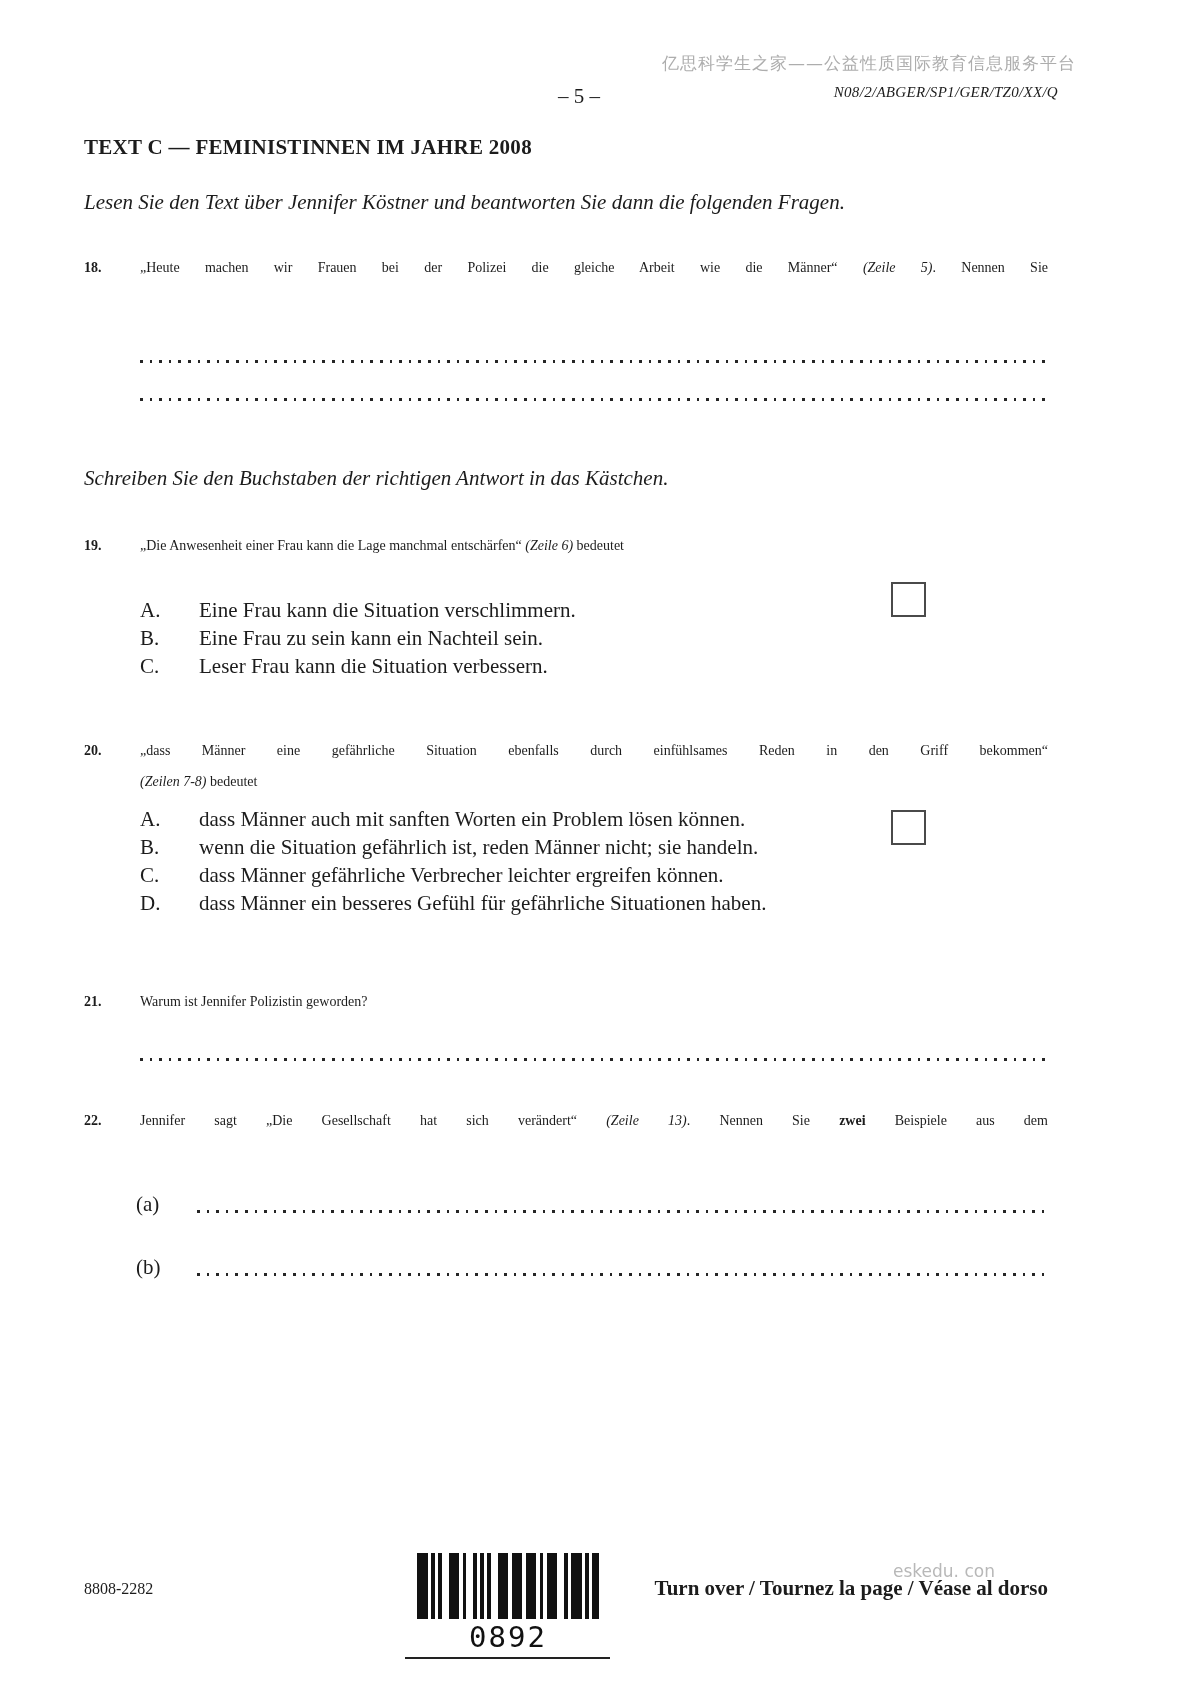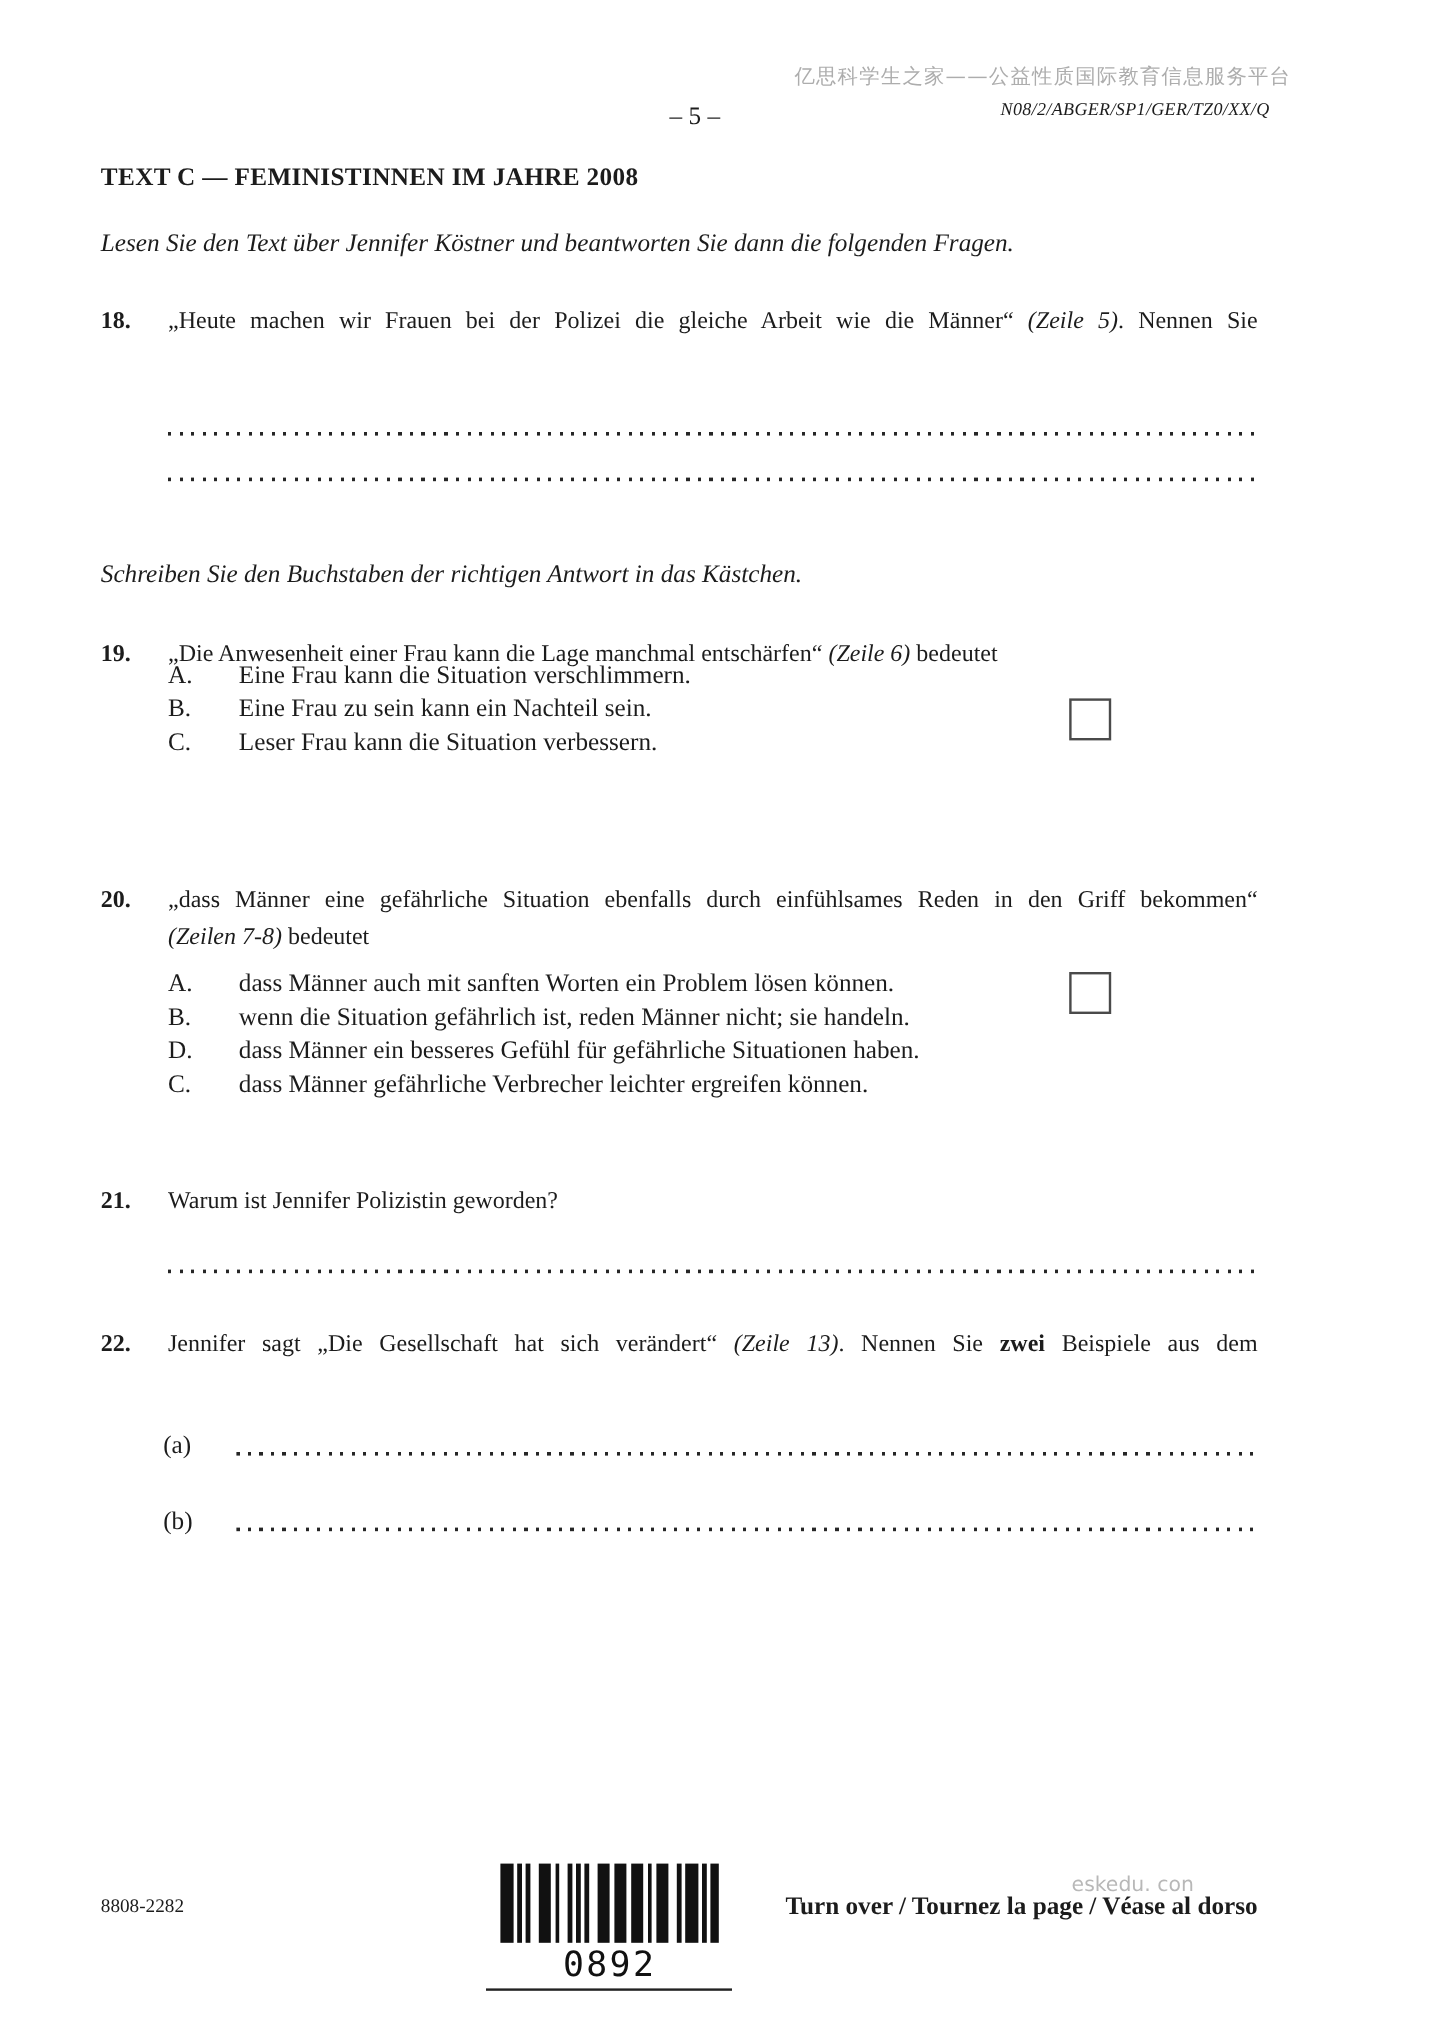--- a/index.html
+++ b/index.html
@@ -16,21 +16,21 @@
   
   .cn-watermark{left:662px;top:52px;font-size:17px;color:#adadad;letter-spacing:1px;font-family:"DejaVu Sans",sans-serif;}
   .page-number{left:558px;top:84px;font-size:21px;}
   .paper-code{right:133px;top:84px;font-size:15px;letter-spacing:0.3px;font-style:italic;}
   
   .section-title{left:84px;top:135px;font-size:21px;font-weight:bold;letter-spacing:0.3px;}
   .italic{font-style:italic;}
   .intro{left:84px;top:190px;font-size:21px;font-style:italic;}
   .mc-instruction{left:84px;top:466px;font-size:21px;font-style:italic;}
   
-  .qblock{left:84px;width:964px;font-size:20px;line-height:31px;}
+  .qblock{left:84px;width:964px;font-size:14px;line-height:31px;}
   .qnum{position:absolute;left:0;top:0;font-weight:bold;}
   .qtext{margin-left:56px;width:908px;}
   .line-justify{text-align:justify;text-align-last:justify;}
   .bold{font-weight:bold;}
   .relline{position:relative;}
   .points{position:absolute;right:0;top:0;font-style:italic;}
   
   .opts{left:140px;width:908px;font-size:21px;}
   .optrow{height:28px;line-height:28px;white-space:nowrap;}
   .optletter{display:inline-block;width:59px;}
@@ -71,39 +71,39 @@
   </div>
   <div class="abs dots" style="left:140px;top:360px;width:908px;"></div>
   <div class="abs dots" style="left:140px;top:398px;width:908px;"></div>
 
   <div class="abs mc-instruction">Schreiben Sie den Buchstaben der richtigen Antwort in das Kästchen.</div>
 
   <div class="abs qblock" style="top:530px;">
     <span class="qnum">19.</span>
     <div class="qtext"><span>„Die Anwesenheit einer Frau kann die Lage manchmal entschärfen“ </span><span class="italic">(Zeile 6)</span><span> bedeutet</span></div>
   </div>
-  <div class="abs opts" style="top:548px;">
+  <div class="abs opts" style="top:596px;">
     <div class="optrow"><span class="optletter">A.</span><span>Eine Frau kann die Situation verschlimmern.</span></div>
     <div class="optrow"><span class="optletter">B.</span><span>Eine Frau zu sein kann ein Nachteil sein.</span></div>
     <div class="optrow"><span class="optletter">C.</span><span>Leser Frau kann die Situation verbessern.</span></div>
   </div>
   <div class="abs ansbox" style="left:891px;top:582px;"></div>
 
   <div class="abs qblock" style="top:735px;">
     <span class="qnum">20.</span>
     <div class="qtext">
       <div class="line-justify"><span>„dass Männer eine gefährliche Situation ebenfalls durch einfühlsames Reden in den Griff bekommen“</span></div>
       <div><span class="italic">(Zeilen 7-8)</span><span> bedeutet</span></div>
     </div>
   </div>
   <div class="abs opts" style="top:805px;">
     <div class="optrow"><span class="optletter">A.</span><span>dass Männer auch mit sanften Worten ein Problem lösen können.</span></div>
     <div class="optrow"><span class="optletter">B.</span><span>wenn die Situation gefährlich ist, reden Männer nicht; sie handeln.</span></div>
+    <div class="optrow"><span class="optletter">C.</span><span>dass Männer gefährliche Verbrecher leichter ergreifen können.</span></div>
     <div class="optrow"><span class="optletter">D.</span><span>dass Männer ein besseres Gefühl für gefährliche Situationen haben.</span></div>
-    <div class="optrow"><span class="optletter">C.</span><span>dass Männer gefährliche Verbrecher leichter ergreifen können.</span></div>
   </div>
   <div class="abs ansbox" style="left:891px;top:810px;"></div>
 
   <div class="abs qblock" style="top:986px;">
     <span class="qnum">21.</span>
     <div class="qtext"><span>Warum ist Jennifer Polizistin geworden?</span></div>
   </div>
   <div class="abs dots" style="left:140px;top:1058px;width:908px;"></div>
 
   <div class="abs qblock" style="top:1105px;">

